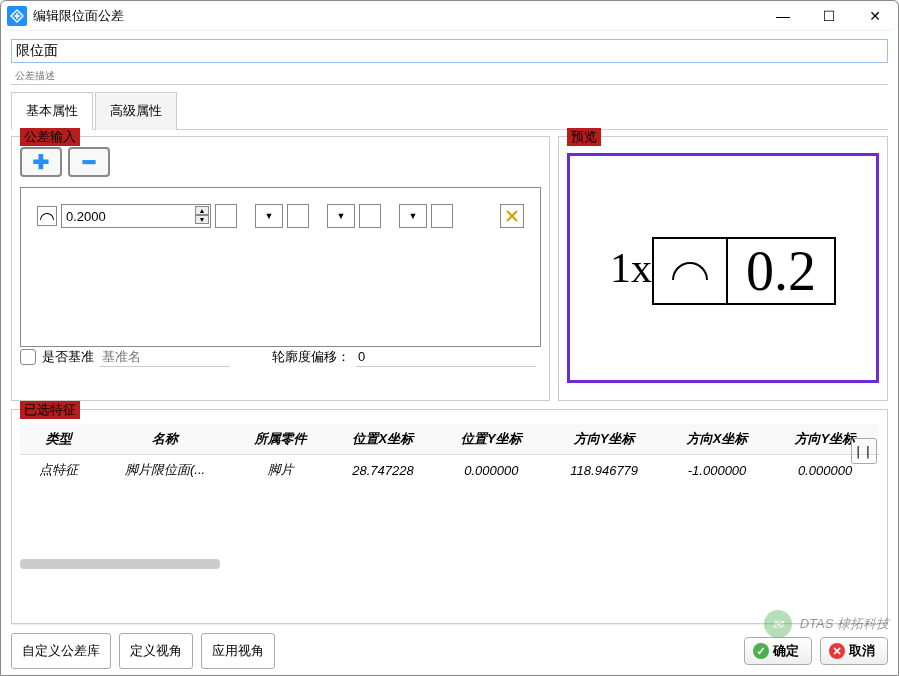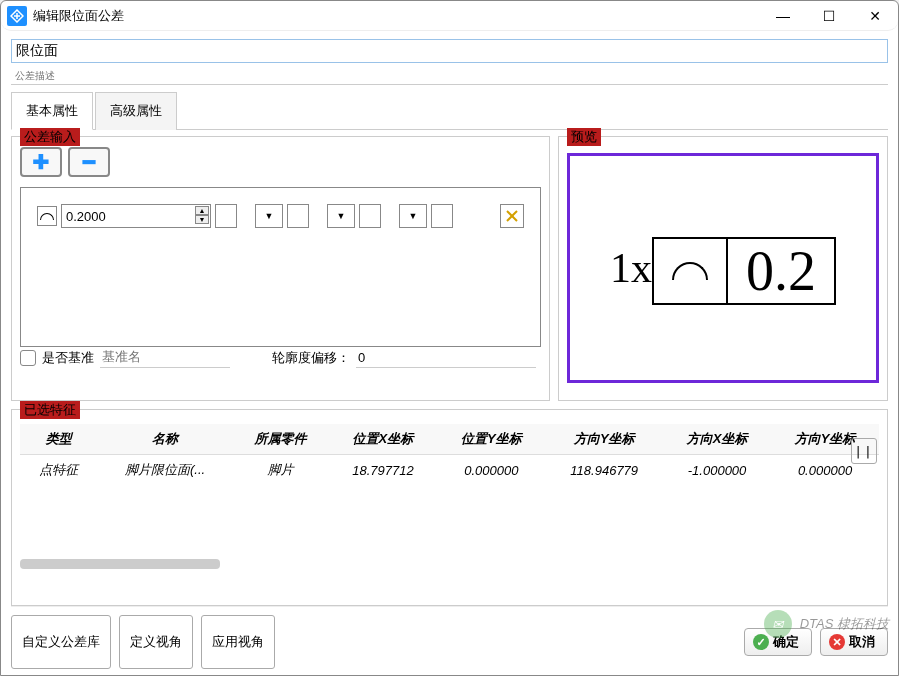--- a/index.html
+++ b/index.html
@@ -30,35 +30,35 @@
     .spin-wrap { position: relative; }
     .num-input { border: 1px solid #888; padding: 2px 18px 2px 4px; height: 24px; width: 150px; }
     .spin-btns { position: absolute; right: 2px; top: 2px; display: flex; flex-direction: column; }
     .spin-btn { width: 14px; height: 9px; font-size: 7px; line-height: 7px; text-align: center; border: 1px solid #888; background: #eee; cursor: pointer; }
     .small-box { width: 22px; height: 24px; border: 1px solid #888; }
     .sep { width: 10px; }
     .dd { width: 28px; height: 24px; border: 1px solid #888; display: flex; align-items: center; justify-content: center; font-size: 9px; }
     .del-btn { width: 24px; height: 24px; border: 1px solid #888; display: flex; align-items: center; justify-content: center; cursor: pointer; margin-left: auto; }
     .datum-row { display: flex; align-items: center; gap: 6px; }
     .chk { width: 16px; height: 16px; border: 1px solid #888; border-radius: 3px; }
-    .datum-name { width: 130px; border: none; border-bottom: 1px solid #ccc; padding: 2px; color: #888; font-family: Liberation Serif, serif; }
+    .datum-name { width: 130px; border: none; border-bottom: 1px solid #ccc; padding: 2px; color: #888; }
     .offset-input { width: 180px; border: none; border-bottom: 1px solid #ccc; padding: 2px; }
     .preview-canvas { background: #fff; border: 3px solid #6d28d9; height: 230px; margin-top: 6px; display: flex; flex-direction: row; align-items: center; justify-content: center; }
     .preview-1x { font-size: 42px; font-family: serif; }
     .preview-frame { display: flex; border: 2px solid #000; margin-top: 6px; }
     .preview-cell { padding: 0 18px; font-size: 56px; font-family: serif; display: flex; align-items: center; justify-content: center; }
     .preview-cell + .preview-cell { border-left: 2px solid #000; }
     .selected-features { border: 1px solid #ccc; padding: 8px; margin-top: 8px; position: relative; flex: 1; display: flex; flex-direction: column; min-height: 170px; }
     .table-wrap { overflow-x: auto; flex: 1; margin-top: 6px; }
     table { border-collapse: collapse; width: 100%; font-style: italic; }
     th, td { padding: 6px 8px; text-align: center; font-size: 13px; white-space: nowrap; }
     thead th { background: #f8f8f8; border-bottom: 1px solid #ddd; }
     .pause-btn { position: absolute; right: 10px; top: 28px; width: 26px; height: 26px; border: 1px solid #aaa; border-radius: 3px; display: flex; align-items: center; justify-content: center; cursor: pointer; letter-spacing: 2px; font-family: monospace; }
     .bottom-row { display: flex; gap: 8px; padding-top: 8px; align-items: center; border-top: 1px solid #eee; }
-    .flat-btn { border: 1px solid #aaa; background: #fff; padding: 17px 10px; border-radius: 3px; cursor: pointer; }
+    .flat-btn { border: 1px solid #aaa; background: #fff; padding: 8px 10px; border-radius: 3px; cursor: pointer; }
     .spacer { flex: 1; }
     .ok-btn, .cancel-btn { border: 1px solid #aaa; border-radius: 4px; padding: 4px 12px 4px 8px; display: flex; align-items: center; gap: 4px; cursor: pointer; font-weight: bold; background: linear-gradient(#fff,#eee); }
     .ok-icon { width: 16px; height: 16px; border-radius: 50%; background: #4caf50; color: #fff; display: flex; align-items: center; justify-content: center; font-size: 11px; }
     .cancel-icon { width: 16px; height: 16px; border-radius: 50%; background: #e53935; color: #fff; display: flex; align-items: center; justify-content: center; font-size: 11px; }
     .watermark { position: absolute; right: 10px; bottom: 38px; display: flex; align-items: center; gap: 8px; opacity: 0.4; font-size: 18px; font-style: italic; pointer-events: none; }
     .wm-icon { width: 28px; height: 28px; border-radius: 50%; background: #4caf50; color: #fff; display: flex; align-items: center; justify-content: center; }
     .half-circle { width: 14px; height: 7px; border: 1.5px solid #000; border-bottom: none; border-radius: 14px 14px 0 0; }
     .half-circle-big { width: 36px; height: 18px; border: 2.5px solid #000; border-bottom: none; border-radius: 36px 36px 0 0; }
     .scroll-thumb { height: 10px; background: #ccc; width: 200px; border-radius: 4px; margin-top: 4px; }
   </style>
@@ -167,21 +167,21 @@
               <th>方向Y坐标</th>
               <th>方向X坐标</th>
               <th>方向Y坐标</th>
             </tr>
           </thead>
           <tbody>
             <tr>
               <td>点特征</td>
               <td>脚片限位面(...</td>
               <td>脚片</td>
-              <td>18.797712</td>
+              <td>28.747228</td>
               <td>0.000000</td>
               <td>118.946779</td>
               <td>-1.000000</td>
               <td>0.000000</td>
             </tr>
           </tbody>
         </table>
         <div style="height:70px"></div>
         <div class="scroll-thumb"></div>
       </div>

